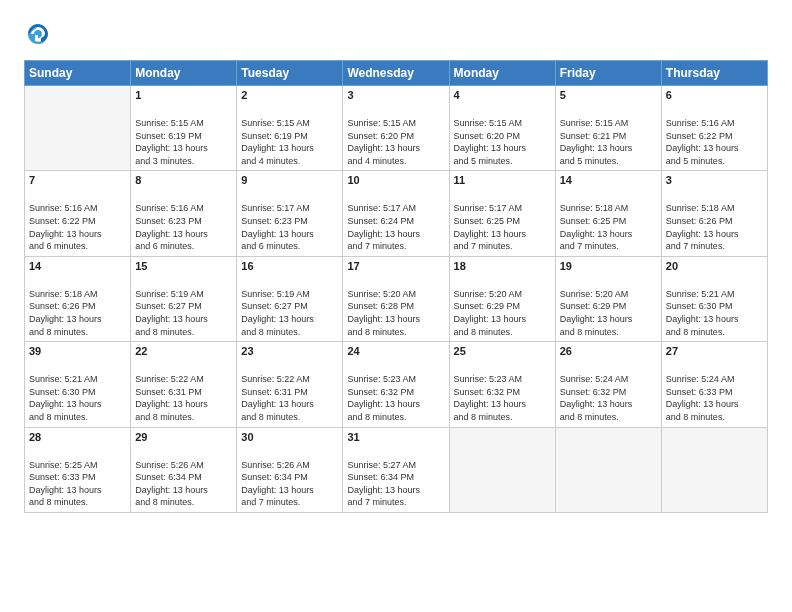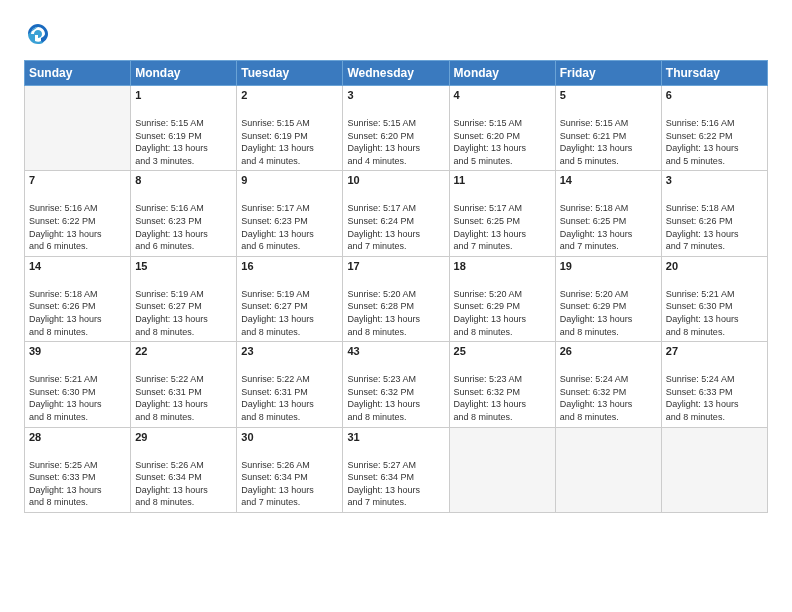--- a/index.html
+++ b/index.html
@@ -302,21 +302,21 @@
 and 8 minutes.</div>
           </td>
           <td>
             <span class="day-num">23</span>
             <div class="day-info" style="white-space: pre-line;">Sunrise: 5:22 AM
 Sunset: 6:31 PM
 Daylight: 13 hours
 and 8 minutes.</div>
           </td>
           <td>
-            <span class="day-num">43</span>
+            <span class="day-num">24</span>
             <div class="day-info" style="white-space: pre-line;">Sunrise: 5:23 AM
 Sunset: 6:32 PM
 Daylight: 13 hours
 and 8 minutes.</div>
           </td>
           <td>
             <span class="day-num">25</span>
             <div class="day-info" style="white-space: pre-line;">Sunrise: 5:23 AM
 Sunset: 6:32 PM
 Daylight: 13 hours

